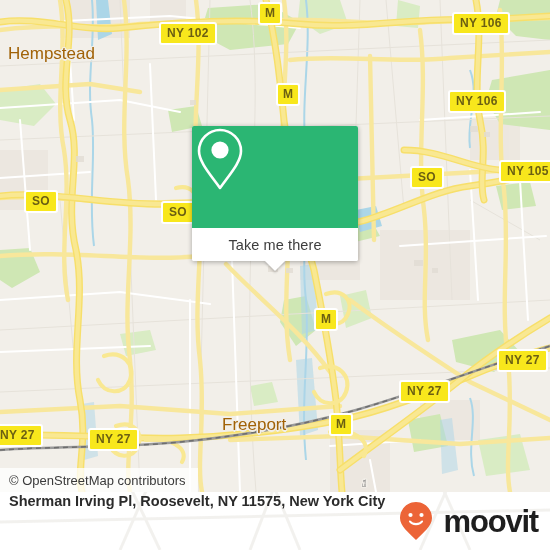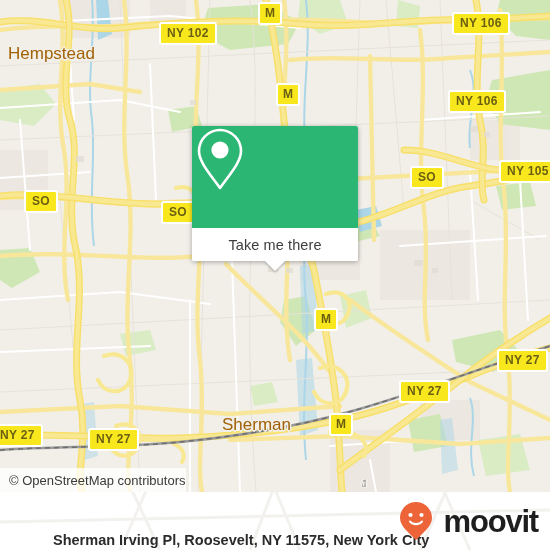--- a/index.html
+++ b/index.html
@@ -123,44 +123,43 @@
 
   
   #attribution {
     position: absolute;
     left: 0;
     top: 468px;
     height: 24px;
     background: rgba(255,255,255,0.78);
     display: flex;
     align-items: center;
-    padding: 0 0 0 9px;
+    padding: 0 12px 0 9px;
     box-sizing: border-box;
     justify-content: flex-end;
   }
   #attribution-text {
     color: #3a3a3a;
     font-family: "Liberation Sans", sans-serif;
     font-size: 13px;
     white-space: nowrap;
   }
 
   
   #footer {
     position: absolute;
     left: 0;
     top: 492px;
     width: 550px;
     height: 58px;
     background: #ffffff;
     display: flex;
-    align-items: flex-end;
+    align-items: flex-start;
     box-sizing: border-box;
     overflow: hidden;
-    padding-left: 44px;
   }
   #footer-ghost {
     position: absolute;
     left: 0; top: 0; width: 550px; height: 58px;
     opacity: 0.30;
     pointer-events: none;
   }
   #footer-address {
     position: relative;
     z-index: 2;
@@ -369,21 +368,21 @@
         <rect x="286" y="268" width="7" height="5"></rect>
         <rect x="196" y="30" width="8" height="5"></rect>
         <rect x="334" y="214" width="7" height="5"></rect>
         <rect x="414" y="260" width="9" height="6"></rect>
         <rect x="432" y="268" width="6" height="5"></rect>
         <rect x="190" y="100" width="6" height="5"></rect>
       </g>
     </svg>
 
     <div class="place" style="left:8px; top:44px;">Hempstead</div>
-    <div class="place" style="left:222px; top:415px;">Sherman</div>
+    <div class="place" style="left:222px; top:415px;">Freeport</div>
     <div class="place small" style="left:361px; top:487px;">Ea</div>
 
     <div class="shield sq" style="left:258px; top:2px;">M</div>
     <div class="shield" style="left:135px; top:22px;margin-left:24px;">NY 102</div>
     <div class="shield" style="left:452px; top:12px;">NY 106</div>
     <div class="shield" style="left:448px; top:90px;">NY 106</div>
     <div class="shield sq" style="left:276px; top:83px;">M</div>
     <div class="shield" style="left:499px; top:160px;">NY 105</div>
     <div class="shield" style="left:410px; top:166px;">SO</div>
     <div class="shield" style="left:24px; top:190px;">SO</div>

